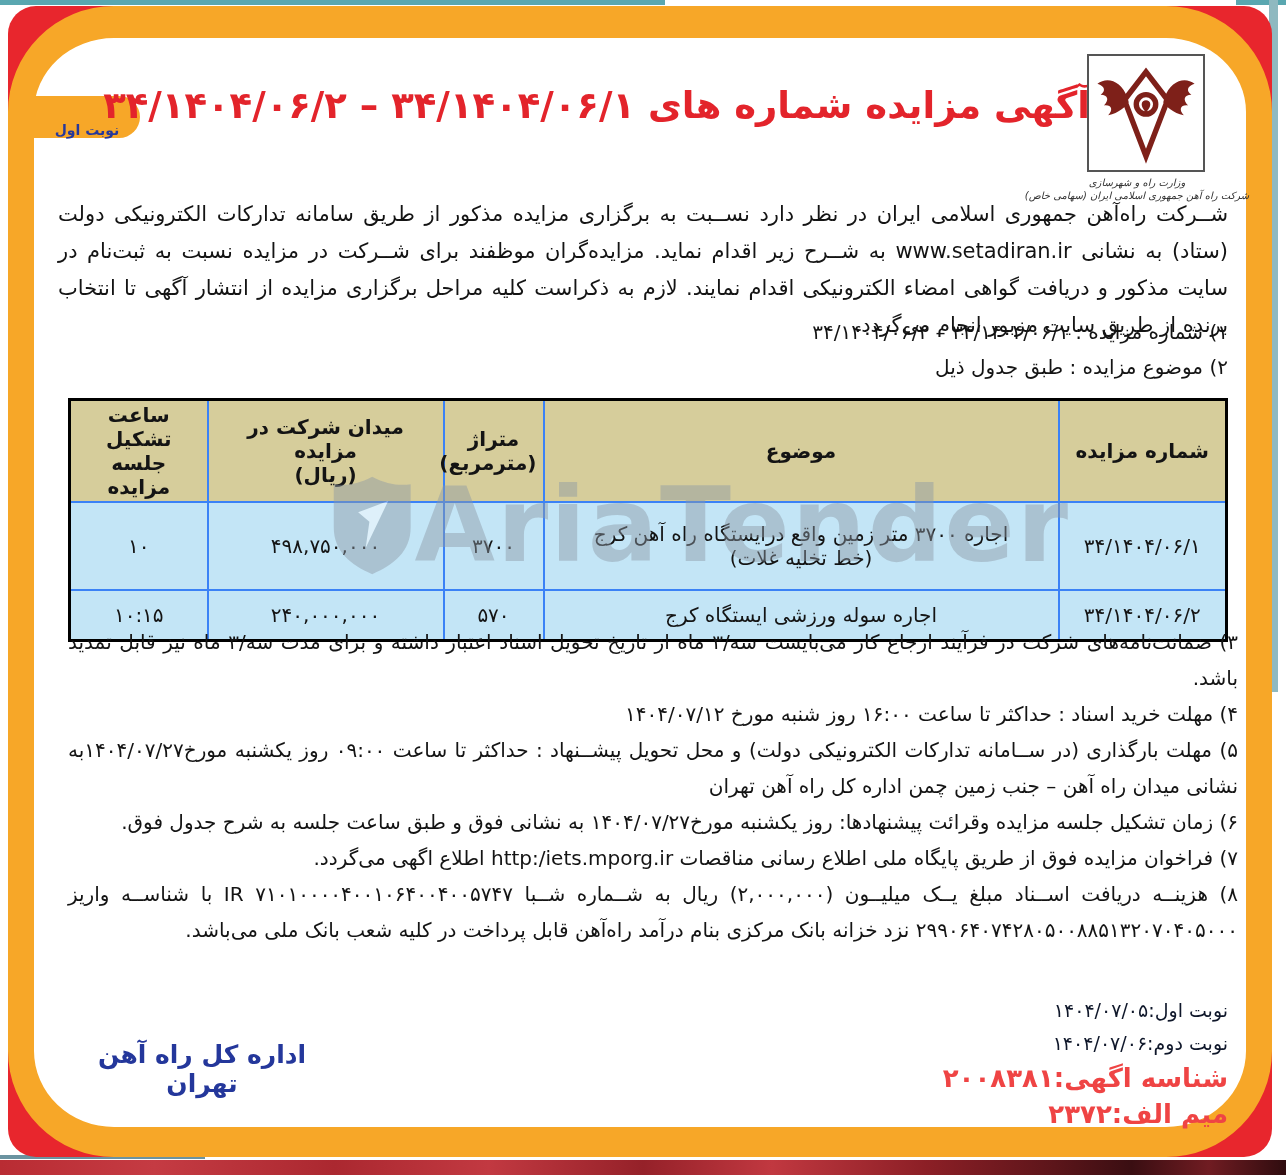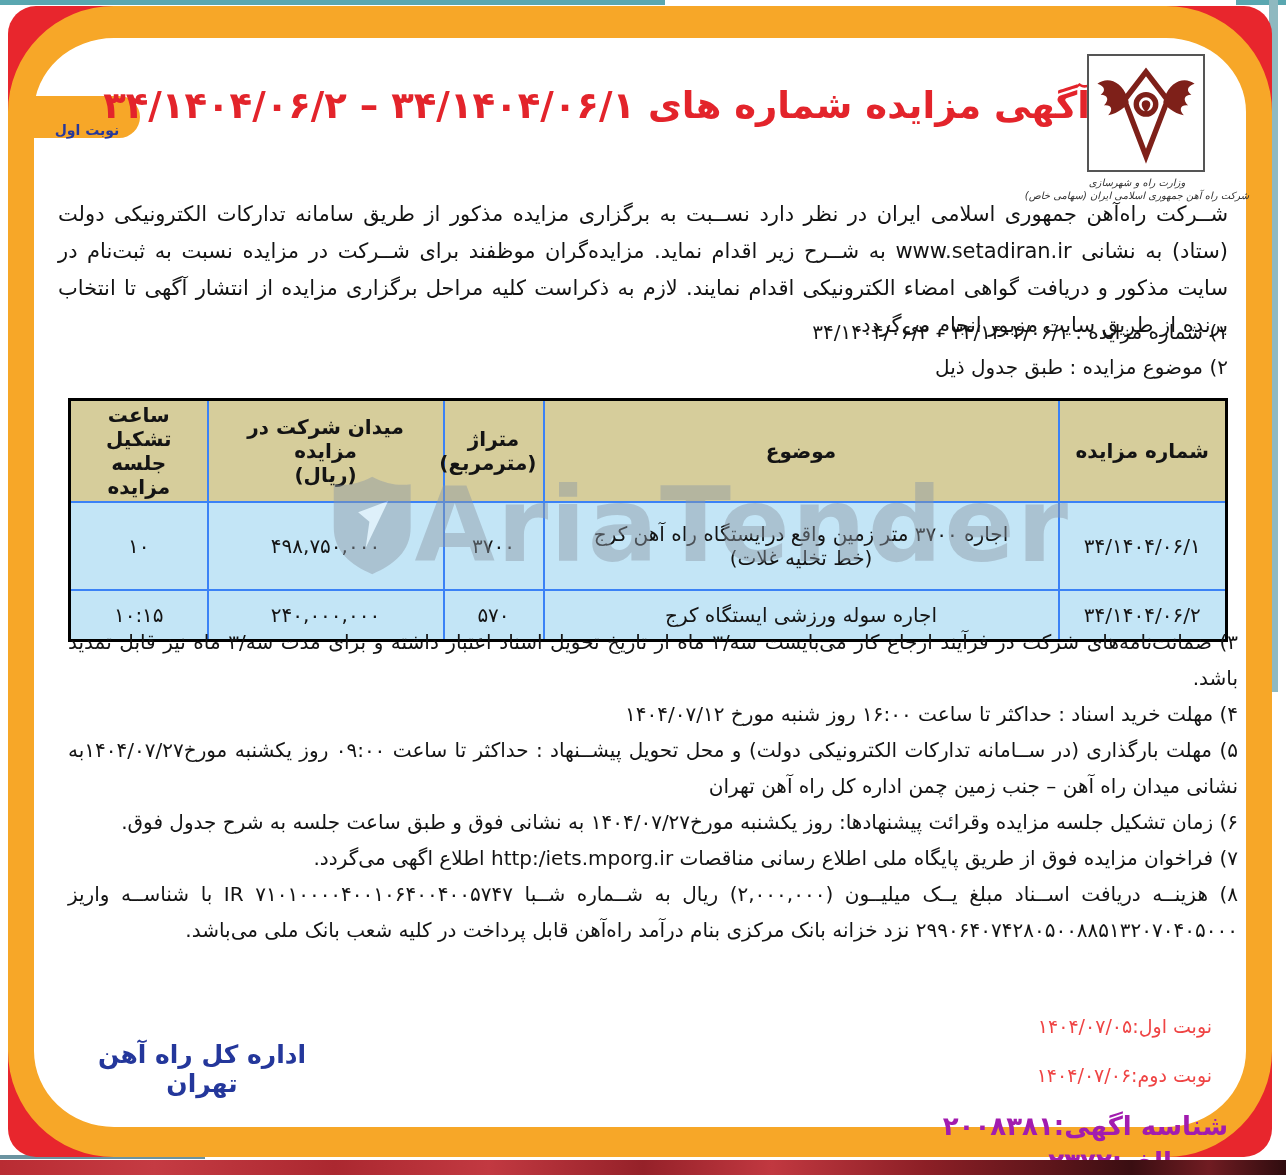--- a/index.html
+++ b/index.html
@@ -53,22 +53,22 @@
          font-size:20px;line-height:36px;}
   .notes p{margin:0;}
 
   .watermark{position:absolute;left:330px;top:452px;width:740px;z-index:6;pointer-events:none;}
   .wm-row{display:flex;align-items:center;opacity:0.45;}
   .wm-text{font-size:104px;font-weight:bold;color:#8d99a6;letter-spacing:2px;line-height:1;}
   .wm-slogan{margin-top:14px;width:600px;text-align:center;direction:rtl;font-size:30px;
              letter-spacing:14px;color:#b3a697;opacity:0.5;font-weight:bold;}
 
   .footer-block{position:absolute;left:58px;top:994px;width:1170px;direction:rtl;text-align:right;}
-  .f-date{font-size:19px;line-height:33px;color:#ef4444;margin:16px;}
-  .f-id{font-size:26px;font-weight:bold;color:#a21caf;line-height:36px;margin:0;}
+  .f-date{font-size:19px;line-height:33px;color:#0f172a;margin:0;}
+  .f-id{font-size:26px;font-weight:bold;color:#ef4444;line-height:36px;margin:0;}
   .signature{position:absolute;left:62px;top:1040px;width:280px;text-align:center;direction:rtl;
              font-size:25px;font-weight:bold;color:#24379b;}
 
   .photo-strip{position:absolute;left:0;top:1160px;width:1286px;height:15px;
      background:linear-gradient(90deg,#b92c33 0%,#c53b43 12%,#ab2830 26%,#c23941 38%,
         #952129 50%,#c13840 60%,#8c1f26 72%,#5c151a 82%,#3a0e12 88%,#701c22 94%,#2f0c0f 100%);}
 </style>
 </head>
 <body>
 

